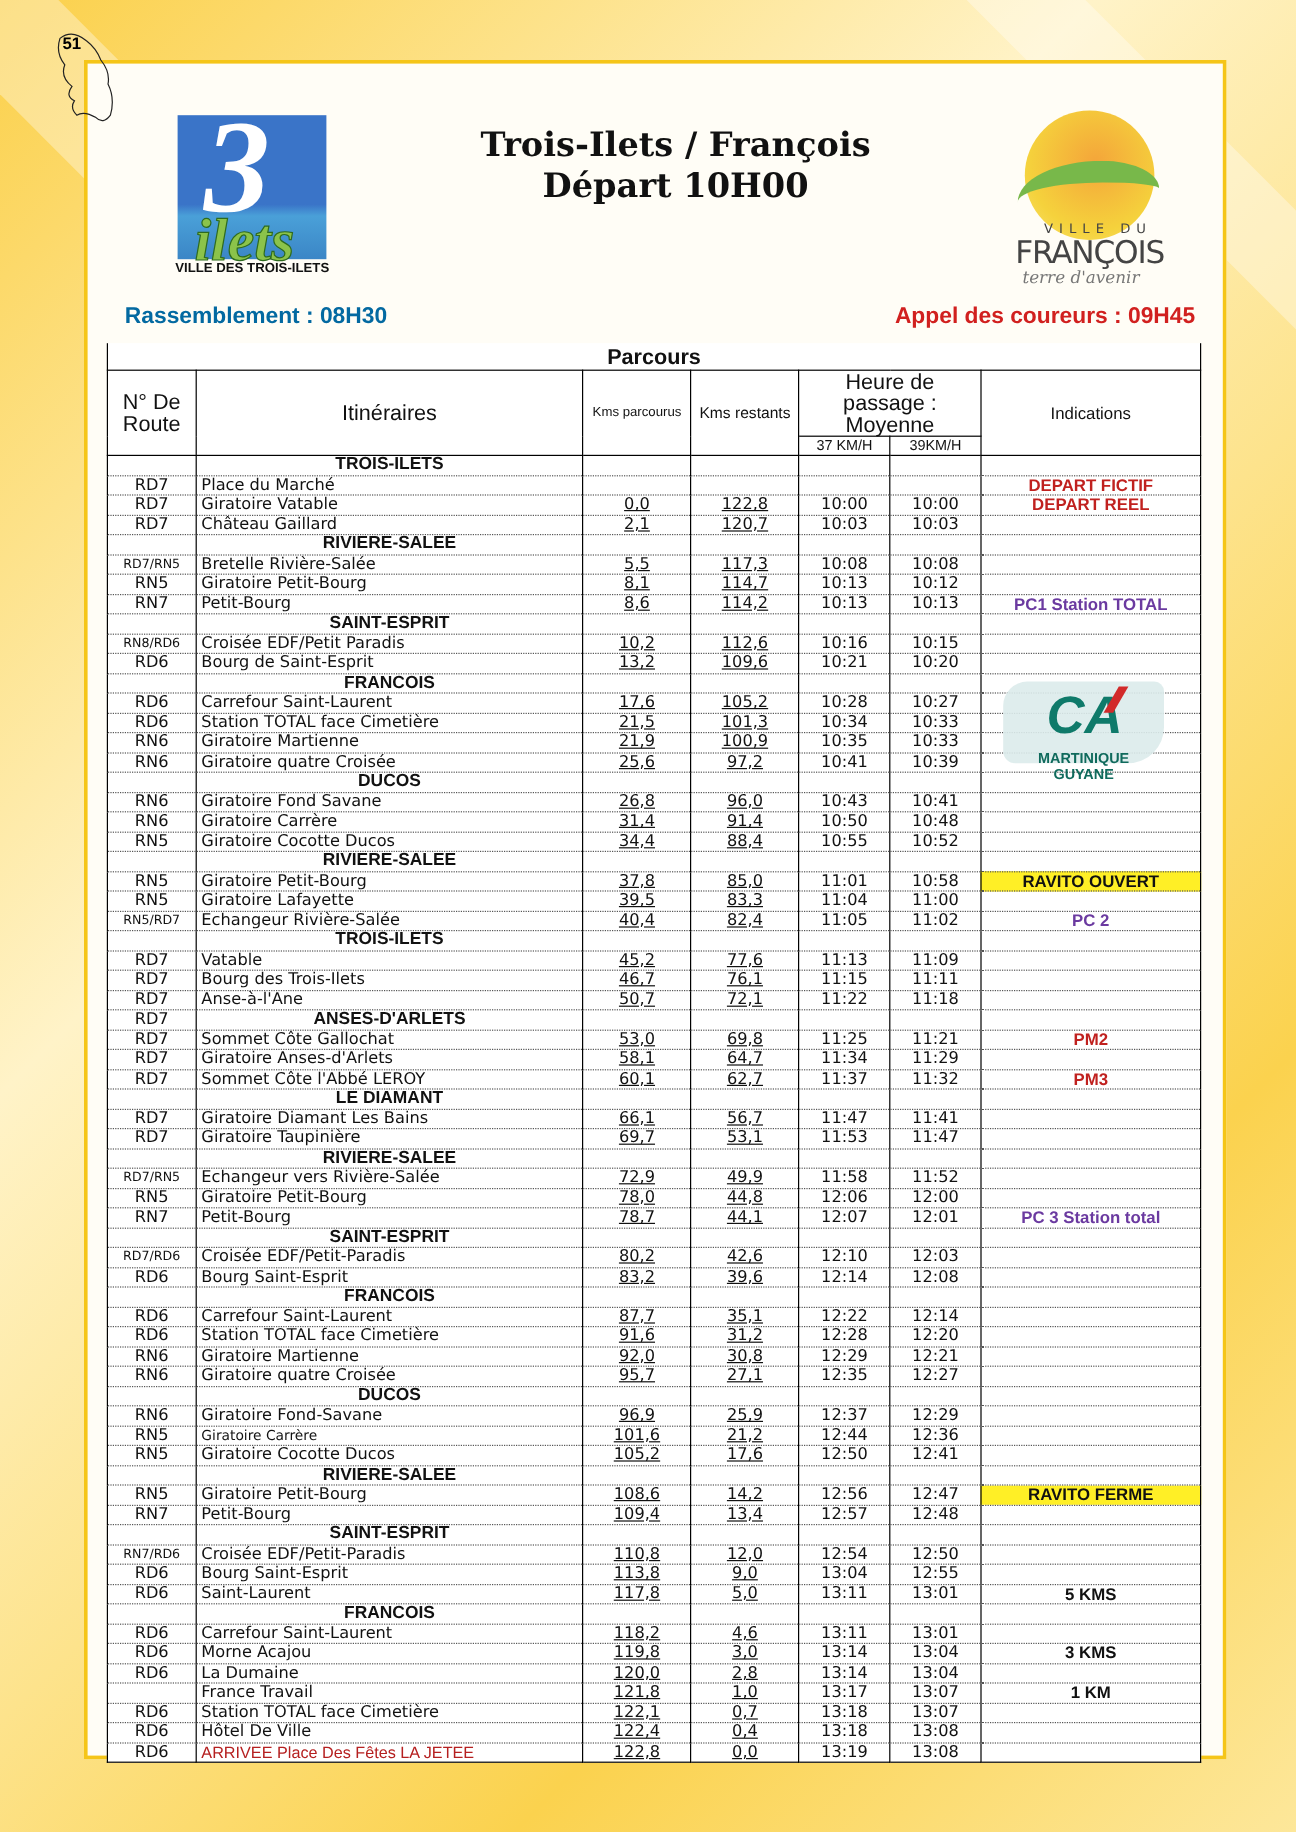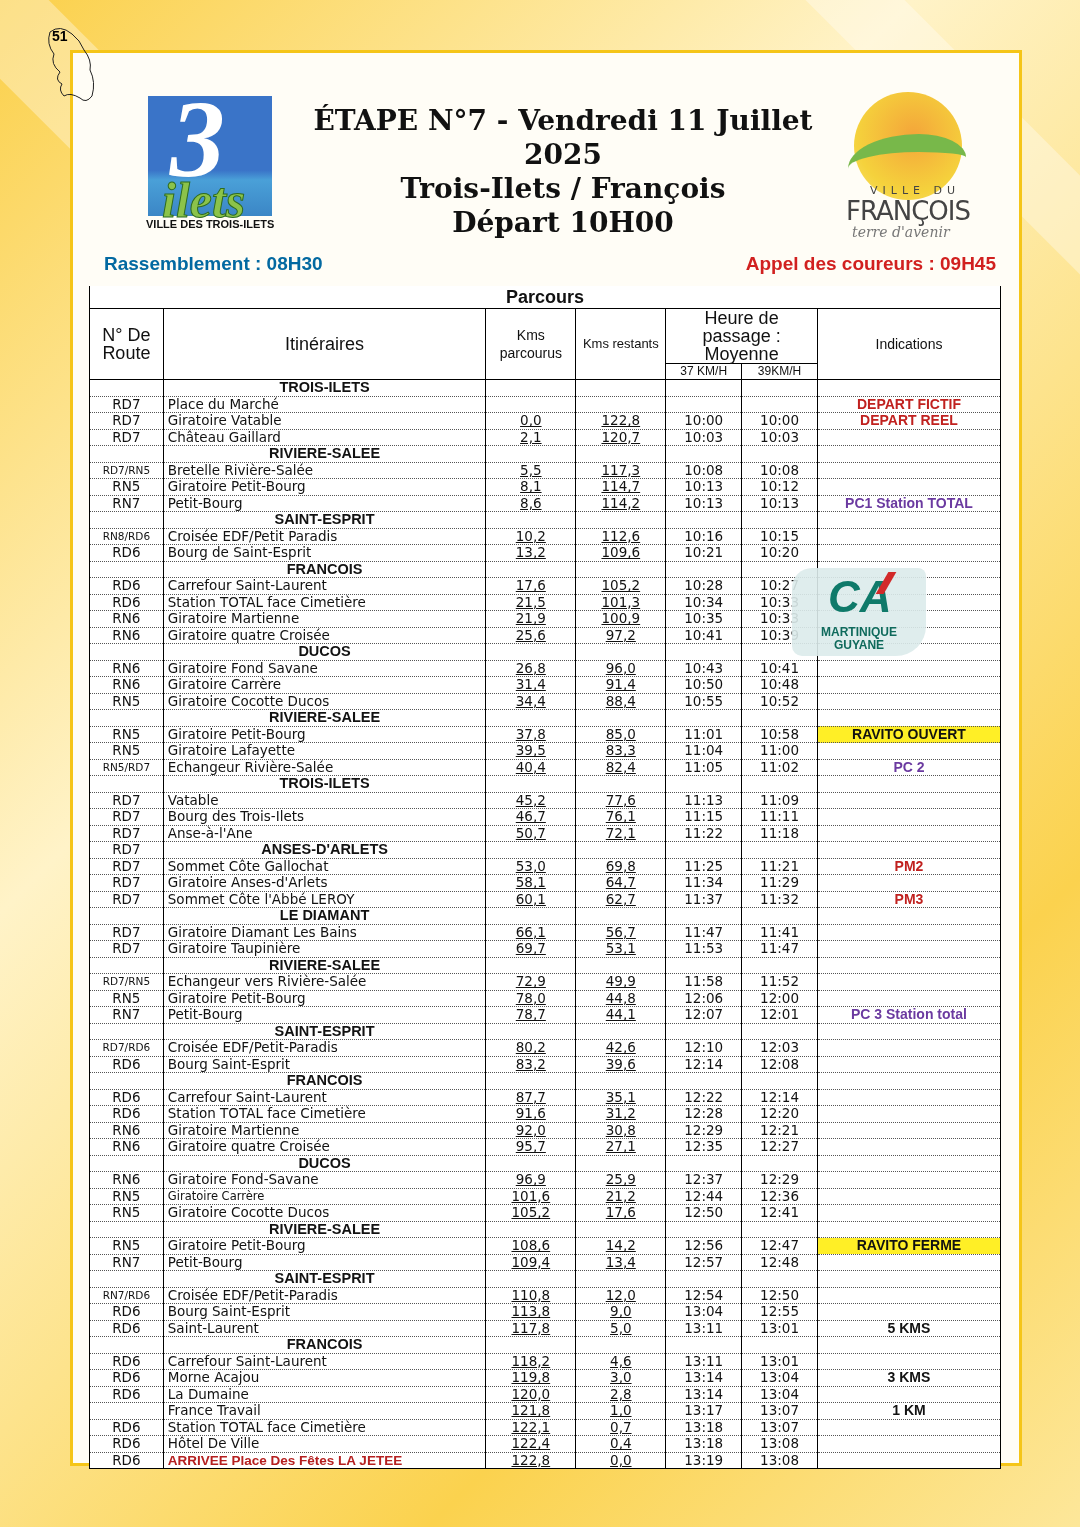--- a/index.html
+++ b/index.html
@@ -32,23 +32,23 @@
   .c-route.small{font-size:10.5px;}
   .c-it{width:310px;}
   .c-it.sec{text-align:center;font-weight:bold;font-family:"Liberation Sans",sans-serif;font-size:14.5px;}
   .c-it.small{font-size:11.5px;}
   .c-num{width:80px;text-align:center;text-decoration:underline;}
   .c-time{width:66px;text-align:center;}
   .c-ind{width:172px;text-align:center;font-weight:bold;font-family:"Liberation Sans",sans-serif;font-size:14px;}
   .red{color:#c0211f;}
   .purple{color:#6b3aa0;}
   .yellow{background:#ffef26;}
-  .arr{color:#b52020;font-weight:bold;font-family:"Liberation Sans",sans-serif;}
+  .arr{color:#b52020;font-weight:normal;font-family:"Liberation Sans",sans-serif;}
   tr:last-child td{border-bottom:1.5px solid #000;}
-  .ca{position:absolute;left:792px;top:568px;width:134px;height:88px;background:rgba(220,235,235,0.9);border-radius:20px 8px 30px 10px;}
+  .ca{position:absolute;left:836px;top:568px;width:134px;height:68px;background:rgba(220,235,235,0.9);border-radius:20px 8px 30px 10px;}
   .ca .mk{position:absolute;left:36px;top:4px;font:bold italic 44px "Liberation Sans",sans-serif;color:#0f7a6a;}
   .ca .mk2{position:absolute;left:90px;top:4px;width:8px;height:22px;background:#d22a2a;transform:skewX(-30deg);}
   .ca .txt{position:absolute;left:0;top:58px;width:134px;text-align:center;font:bold 12px "Liberation Sans",sans-serif;color:#0f6a5c;line-height:13px;}
 </style>
 </head>
 <body>
 
 <div class="bgstripe" style="left:-120px;top:200px;width:700px;height:90px;"></div>
 <div class="bgstripe" style="left:600px;top:60px;width:700px;height:70px;"></div>
 
@@ -60,21 +60,20 @@
 <div class="pagenum">51</div>
 
 <div class="logo3">
   <div class="sq"></div>
   <div class="three">3</div>
   <div class="ilets">ilets</div>
   <div class="cap">VILLE DES TROIS-ILETS</div>
 </div>
 
 <div class="title">
-  <div>ÉTAPE N°7 - Vendredi 11 Juillet 2025</div>
   <div>Trois-Ilets / François</div>
   <div>Départ 10H00</div>
 </div>
 
 <div class="logofr">
   <div class="sun"></div>
   <div class="leaf"></div>
   <div class="v">VILLE DU</div>
   <div class="f">FRANÇOIS</div>
   <div class="t">terre d'avenir</div>
@@ -84,21 +83,21 @@
 <div class="appel">Appel des coureurs : 09H45</div>
 
 <table>
   <thead>
     <tr class="hdr-top">
         <th colspan="7">Parcours</th>
       </tr>
     <tr>
       <th rowspan="2" class="c-route" style="white-space:normal;line-height:18px;height:44px;">N° De Route</th>
       <th rowspan="2" class="c-it">Itinéraires</th>
-      <th rowspan="2" class="c-num" style="white-space:normal;text-decoration:none;font-size:14px;line-height:18px;">Kms parcourus</th>
+      <th rowspan="2" class="c-num" style="white-space:normal;text-decoration:none;font-size:11px;line-height:18px;">Kms parcourus</th>
       <th rowspan="2" class="c-num" style="white-space:normal;text-decoration:none;font-size:13px;line-height:18px;">Kms restants</th>
       <th colspan="2" style="white-space:normal;line-height:18px;height:30px;">Heure de passage : Moyenne</th>
       <th rowspan="2" class="c-ind" style="font-weight:normal;">Indications</th>
     </tr>
     <tr>
       <th class="c-time" style="font-size:12px;height:14px;">37 KM/H</th>
       <th class="c-time" style="font-size:12px;height:14px;margin-top:40px;">39KM/H</th>
     </tr>
   </thead>
   <tbody id="tbody">

